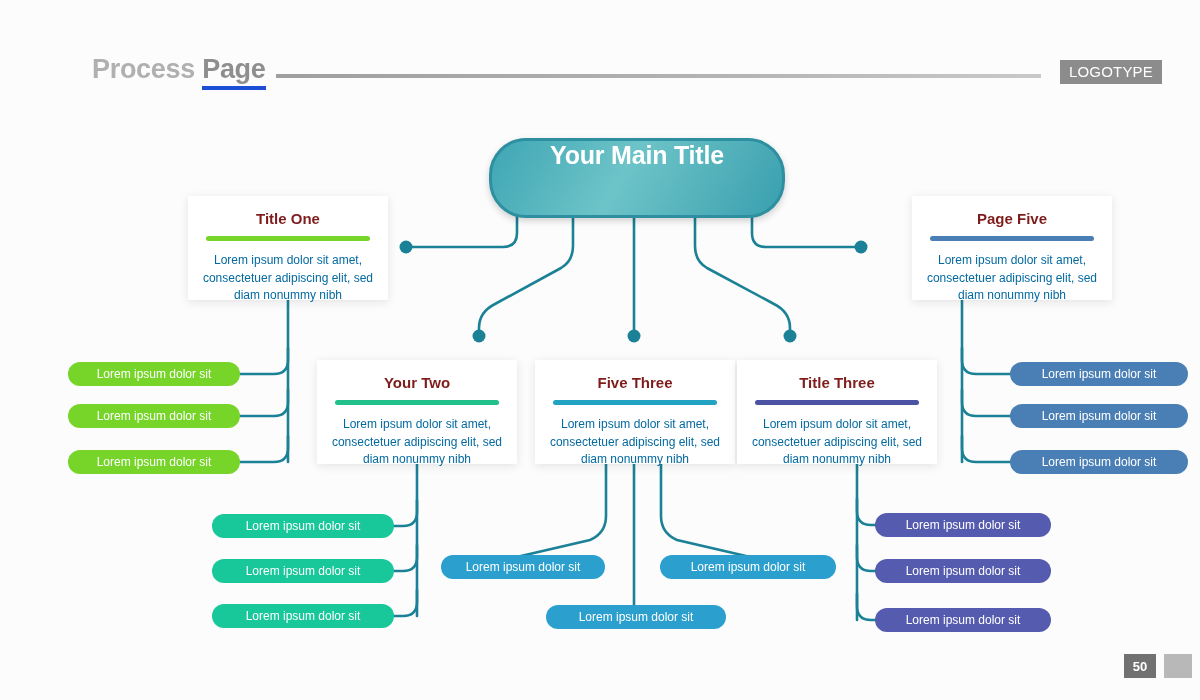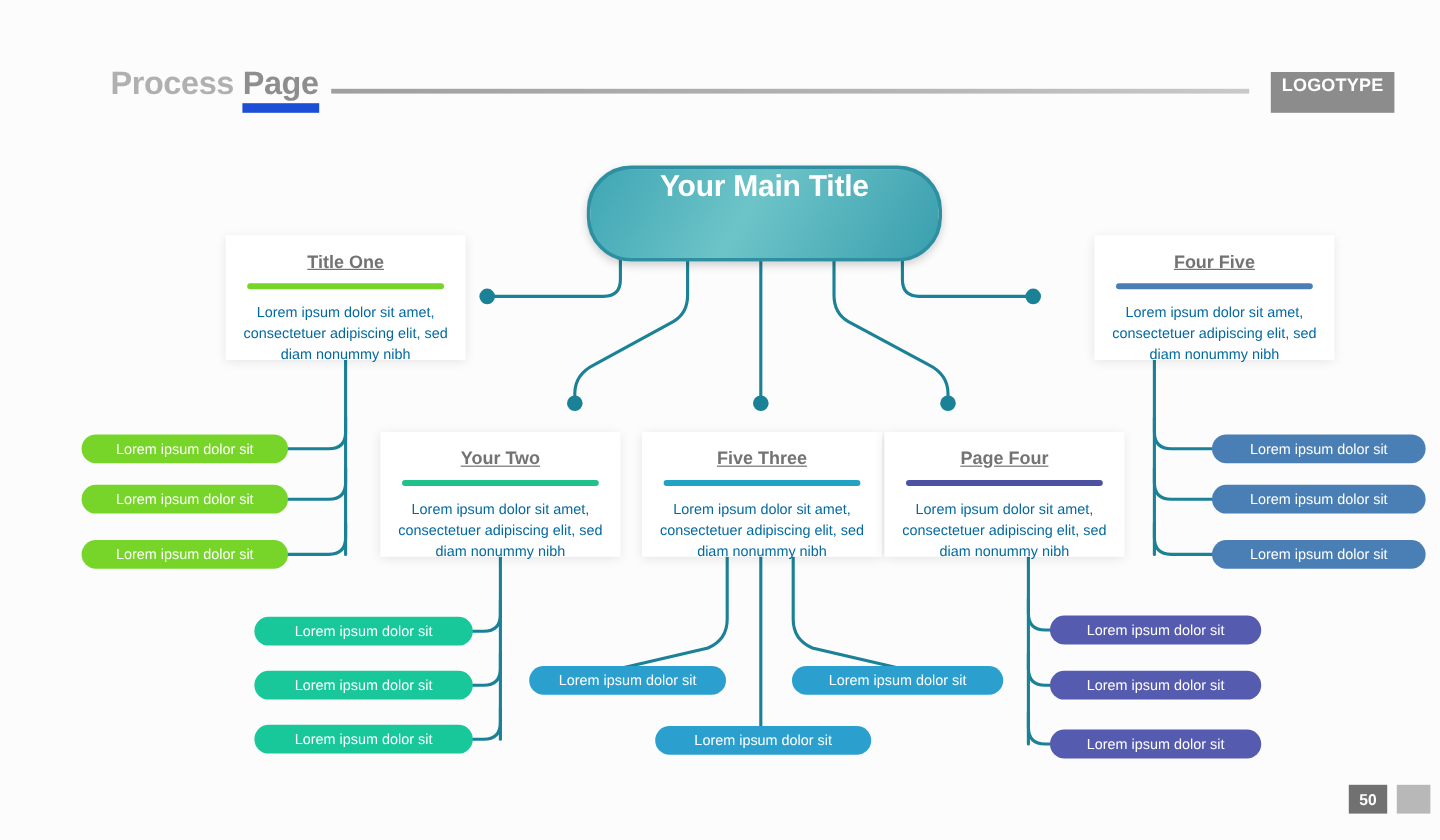--- a/index.html
+++ b/index.html
@@ -23,41 +23,41 @@
     left: 92px;
     top: 54px;
     font-size: 27px;
     font-weight: bold;
     color: #b0b0b0;
     letter-spacing: -0.3px;
     white-space: nowrap;
   }
   #header-title .strong {
     color: #8e8e8e;
-    border-bottom: 8px solid #1d4ed8;
+    border-bottom: 4px solid #1d4ed8;
     padding-bottom: 2px;
   }
   #header-rule {
     position: absolute;
     left: 276px;
     top: 74px;
     width: 765px;
     height: 4px;
     background: linear-gradient(to right, #9f9f9f 0%, #b4b4b4 60%, #c9c9c9 100%);
   }
   #logotype {
     position: absolute;
     right: 38px;
     top: 60px;
     background: #8c8c8c;
     color: #ffffff;
     font-size: 15px;
-    font-weight: bold;
+    font-weight: normal;
     letter-spacing: 0.2px;
-    padding: 4px 9px 15px 9px;
+    padding: 4px 9px 5px 9px;
     line-height: 1;
   }
 
   
   #page-badge {
     position: absolute;
     right: 44px;
     bottom: 22px;
     width: 32px;
     height: 24px;
@@ -114,23 +114,22 @@
     position: absolute;
     background: #ffffff;
     box-shadow: 0 2px 9px rgba(0,0,0,0.10);
     text-align: center;
     padding: 14px 14px 18px 14px;
     box-sizing: border-box;
   }
   .card .card-title {
     font-size: 15px;
     font-weight: bold;
-    color: #737373;
+    color: #7f1d1d;
     margin-bottom: 9px;
-    text-decoration: underline;
   }
   .card .card-bar {
     height: 5px;
     border-radius: 3px;
     margin: 0 auto 11px auto;
     width: 164px;
   }
   .card .card-body {
     font-size: 12px;
     line-height: 1.46;
@@ -221,27 +220,27 @@
     <div class="card-body">Lorem ipsum dolor sit amet, consectetuer adipiscing elit, sed diam nonummy nibh</div>
   </div>
 
   <div class="card" id="card-three">
     <div class="card-title">Five Three</div>
     <div class="card-bar" style="background: rgb(34, 163, 196);"></div>
     <div class="card-body">Lorem ipsum dolor sit amet, consectetuer adipiscing elit, sed diam nonummy nibh</div>
   </div>
 
   <div class="card" id="card-four">
-    <div class="card-title">Page Four</div>
+    <div class="card-title">Title Three</div>
     <div class="card-bar" style="background: rgb(76, 82, 163);"></div>
     <div class="card-body">Lorem ipsum dolor sit amet, consectetuer adipiscing elit, sed diam nonummy nibh</div>
   </div>
 
   <div class="card" id="card-five">
-    <div class="card-title">Four Five</div>
+    <div class="card-title">Page Five</div>
     <div class="card-bar" style="background: rgb(74, 127, 181);"></div>
     <div class="card-body">Lorem ipsum dolor sit amet, consectetuer adipiscing elit, sed diam nonummy nibh</div>
   </div>
 
   <div id="pill-layer">
       <div class="pill" style="left: 68px; top: 362px; width: 172px; background: rgb(118, 213, 40);">
         <span>Lorem ipsum dolor sit</span>
       </div>
       <div class="pill" style="left: 68px; top: 404px; width: 172px; background: rgb(118, 213, 40);">
         <span>Lorem ipsum dolor sit</span>

